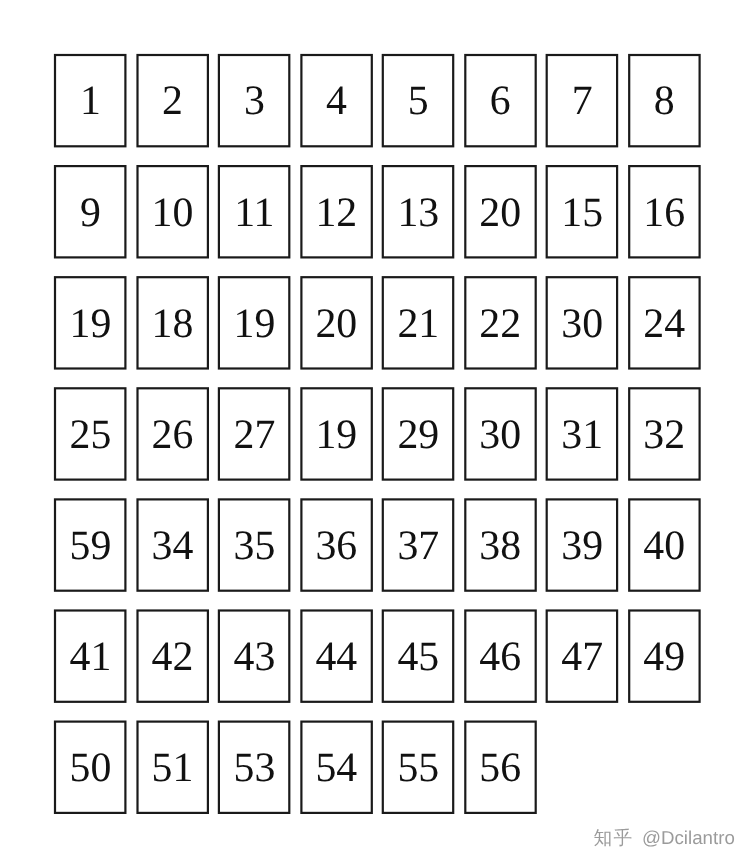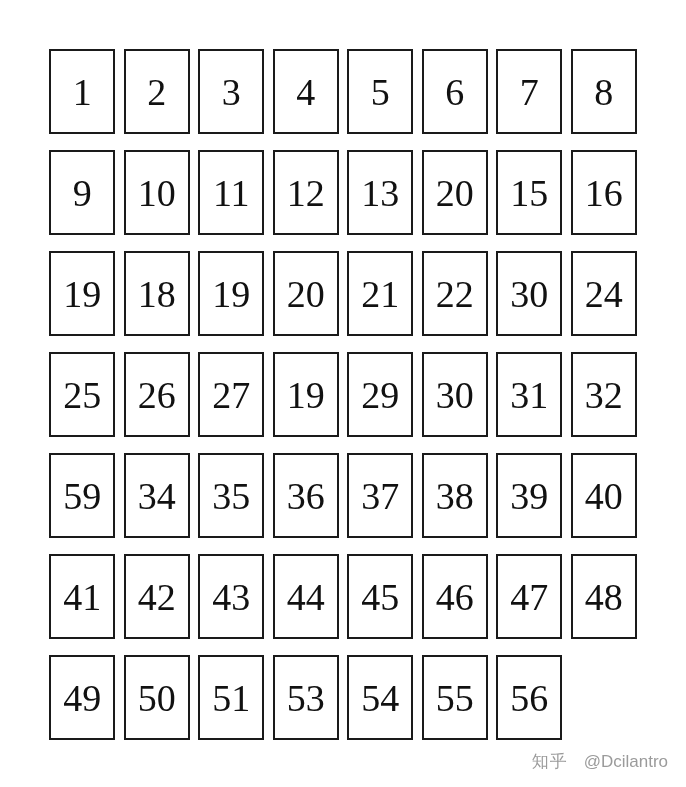--- a/index.html
+++ b/index.html
@@ -42,21 +42,21 @@
   }
   #watermark {
     position: absolute;
     right: 18px;
     bottom: 14px;
     font-family: "Liberation Sans", sans-serif;
     font-size: 17px;
     color: #9b9b9b;
     display: flex;
     align-items: center;
-    gap: 16px;
+    gap: 8px;
     white-space: nowrap;
   }
   #watermark .zhihu-logo {
     font-family: "Liberation Serif", serif;
     font-size: 17px;
     color: #9b9b9b;
     letter-spacing: 1px;
   }
 </style>
 </head>
@@ -108,21 +108,20 @@
   <div class="cell">39</div>
   <div class="cell">40</div>
 
   <div class="cell">41</div>
   <div class="cell">42</div>
   <div class="cell">43</div>
   <div class="cell">44</div>
   <div class="cell">45</div>
   <div class="cell">46</div>
   <div class="cell">47</div>
-  <div class="cell">48</div>
 
   <div class="cell">49</div>
   <div class="cell">50</div>
   <div class="cell">51</div>
   <div class="cell">53</div>
   <div class="cell">54</div>
   <div class="cell">55</div>
   <div class="cell">56</div>
 </div>
 

